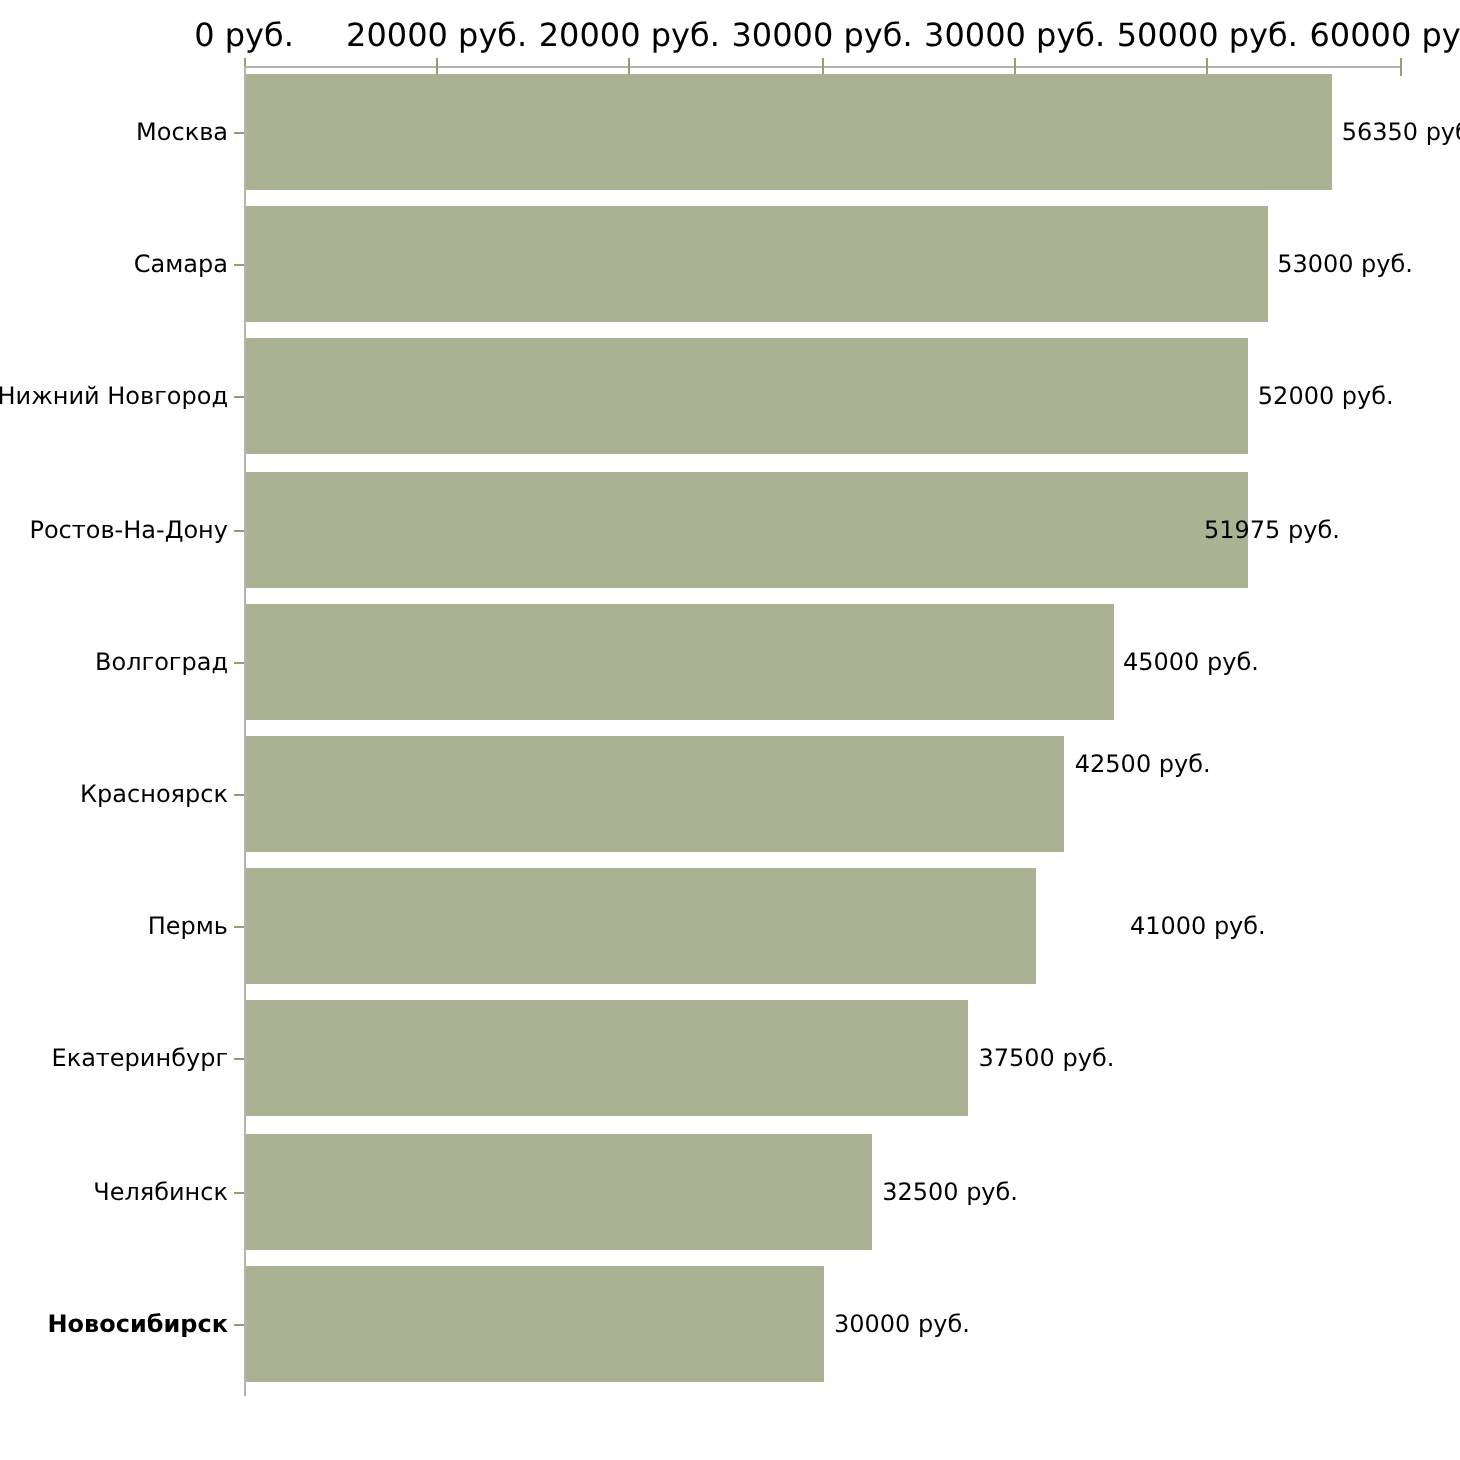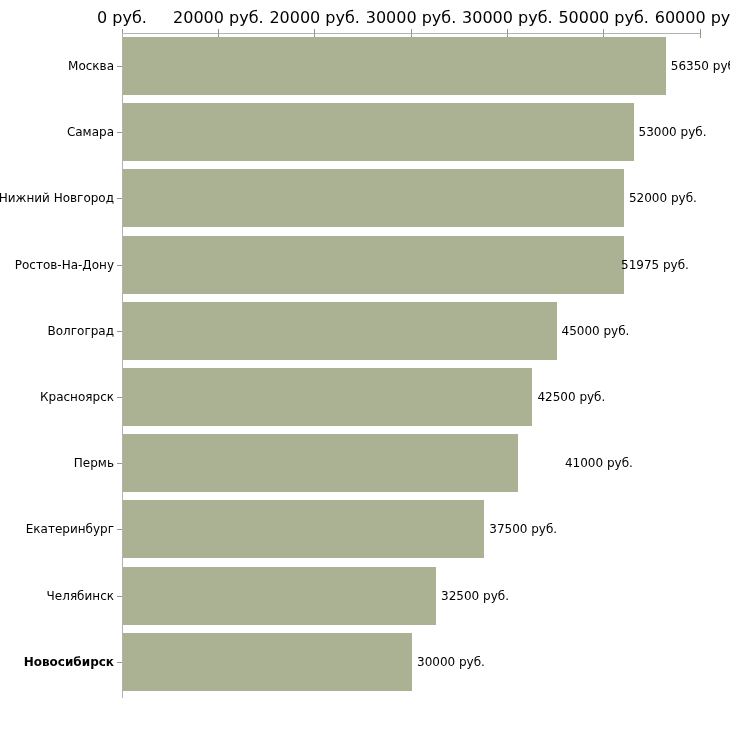--- a/index.html
+++ b/index.html
@@ -147,22 +147,22 @@
       <div class="bar" style="top: 368px; height: 58px; width: 409.417px;"></div>
       <div class="bar" style="top: 434.2px; height: 58px; width: 394.967px;"></div>
       <div class="bar" style="top: 500.4px; height: 58px; width: 361.25px;"></div>
       <div class="bar" style="top: 566.6px; height: 58px; width: 313.083px;"></div>
       <div class="bar" style="top: 632.8px; height: 58px; width: 289px;"></div>
     </div>
   <div id="bar-values">
       <div class="bar-value" style="left: 670.838px; top: 59px;">56350 руб.</div>
       <div class="bar-value" style="left: 638.567px; top: 125.2px;">53000 руб.</div>
       <div class="bar-value" style="left: 628.933px; top: 191.4px;">52000 руб.</div>
-      <div class="bar-value" style="left: 621px; top: 257.6px; text-align: right;">51975 руб.</div>
+      <div class="bar-value" style="left: 602px; top: 257.6px; text-align: right;">51975 руб.</div>
       <div class="bar-value" style="left: 561.5px; top: 323.8px;">45000 руб.</div>
-      <div class="bar-value" style="left: 537.417px; top: 390px; text-align: right;">42500 руб.</div>
+      <div class="bar-value" style="left: 537.417px; top: 375px; text-align: right;">42500 руб.</div>
       <div class="bar-value" style="left: 522.967px; top: 456.2px; margin-left: 42px;">41000 руб.</div>
       <div class="bar-value" style="left: 489.25px; top: 522.4px;">37500 руб.</div>
       <div class="bar-value" style="left: 441.083px; top: 588.6px;">32500 руб.</div>
       <div class="bar-value" style="left: 417px; top: 654.8px;">30000 руб.</div>
     </div>
 
 </div>
 
 </body></html>

